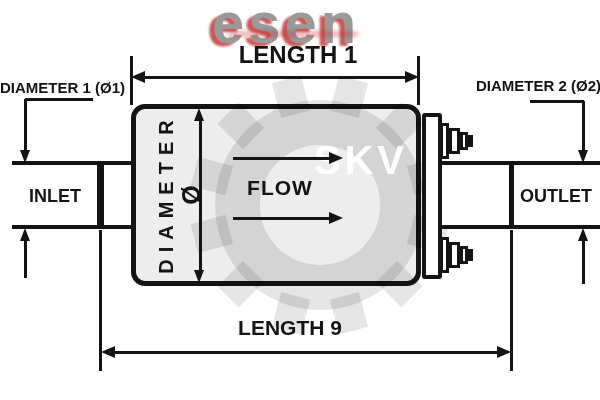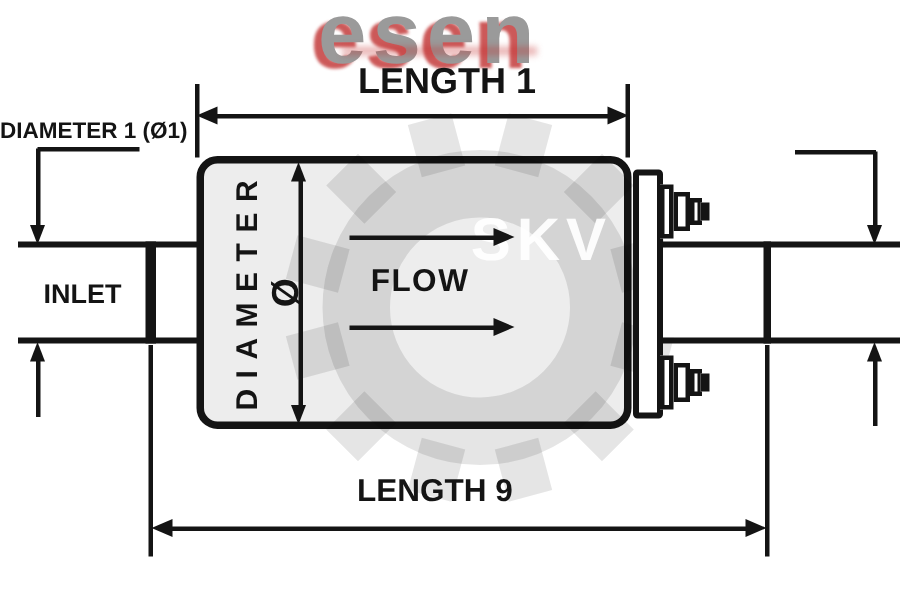--- a/index.html
+++ b/index.html
@@ -81,20 +81,21 @@
 
   <div class="hline z3" style="left:12px;top:161px;width:121px;height:4px;"></div>
   <div class="hline z3" style="left:12px;top:225px;width:121px;height:4px;"></div>
   <div class="vline z3" style="left:97px;top:161px;width:7px;height:68px;"></div>
   <div class="lbl z3" style="left:12px;top:187px;width:86px;font-size:18px;">INLET</div>
 
   <div class="abs z3" style="left:438px;top:165px;width:160px;height:60px;background:#fff;"></div>
   <div class="hline z3" style="left:438px;top:161px;width:162px;height:4px;"></div>
   <div class="hline z3" style="left:438px;top:225px;width:162px;height:4px;"></div>
   <div class="vline z3" style="left:509px;top:161px;width:5px;height:68px;"></div>
+  <div class="lbl z3" style="left:512px;top:187px;width:88px;font-size:18px;">OUTLET</div>
 
   <div class="part" style="left:422px;top:113px;width:20px;height:166px;border-width:4px;border-radius:3px;"></div>
   <div class="part" style="left:440px;top:123px;width:9px;height:36px;"></div>
   <div class="part" style="left:449px;top:128px;width:11px;height:26px;"></div>
   <div class="part" style="left:460px;top:132px;width:8px;height:18px;"></div>
   <div class="part" style="left:467px;top:135px;width:6px;height:12px;"></div>
   <div class="part" style="left:440px;top:237px;width:9px;height:36px;"></div>
   <div class="part" style="left:449px;top:242px;width:11px;height:26px;"></div>
   <div class="part" style="left:460px;top:246px;width:8px;height:18px;"></div>
   <div class="part" style="left:467px;top:249px;width:6px;height:12px;"></div>
@@ -113,20 +114,21 @@
   <div class="ah ah-left z3" style="left:101px;top:346px;"></div>
   <div class="ah ah-right z3" style="left:497px;top:346px;"></div>
 
   <div class="lbl z3" style="left:0px;top:80px;width:122px;font-size:15px;">DIAMETER 1 (Ø1)</div>
   <div class="hline thin z3" style="left:25px;top:98px;width:68px;"></div>
   <div class="vline thinv z3" style="left:24px;top:99px;height:52px;"></div>
   <div class="ah ah-down z3" style="left:20px;top:150px;"></div>
   <div class="ah ah-up z3" style="left:20px;top:228px;"></div>
   <div class="vline thinv z3" style="left:24px;top:240px;height:38px;"></div>
 
+  <div class="lbl z3" style="left:476px;top:78px;width:124px;font-size:15px;">DIAMETER 2 (Ø2)</div>
   <div class="hline thin z3" style="left:530px;top:100px;width:54px;"></div>
   <div class="vline thinv z3" style="left:582px;top:101px;height:50px;"></div>
   <div class="ah ah-down z3" style="left:578px;top:150px;"></div>
   <div class="ah ah-up z3" style="left:578px;top:228px;"></div>
   <div class="vline thinv z3" style="left:582px;top:240px;height:44px;"></div>
 
   <div class="lbl z3" style="left:76px;top:183px;width:180px;font-size:20px;letter-spacing:7px;transform:rotate(-90deg);">DIAMETER</div>
   <div class="lbl z3" style="left:176px;top:182px;width:30px;font-size:25px;transform:rotate(-90deg);">Ø</div>
   <div class="vline thinv z3" style="left:199px;top:120px;height:150px;"></div>
   <div class="ah ah-up z3" style="left:194px;top:108px;"></div>

